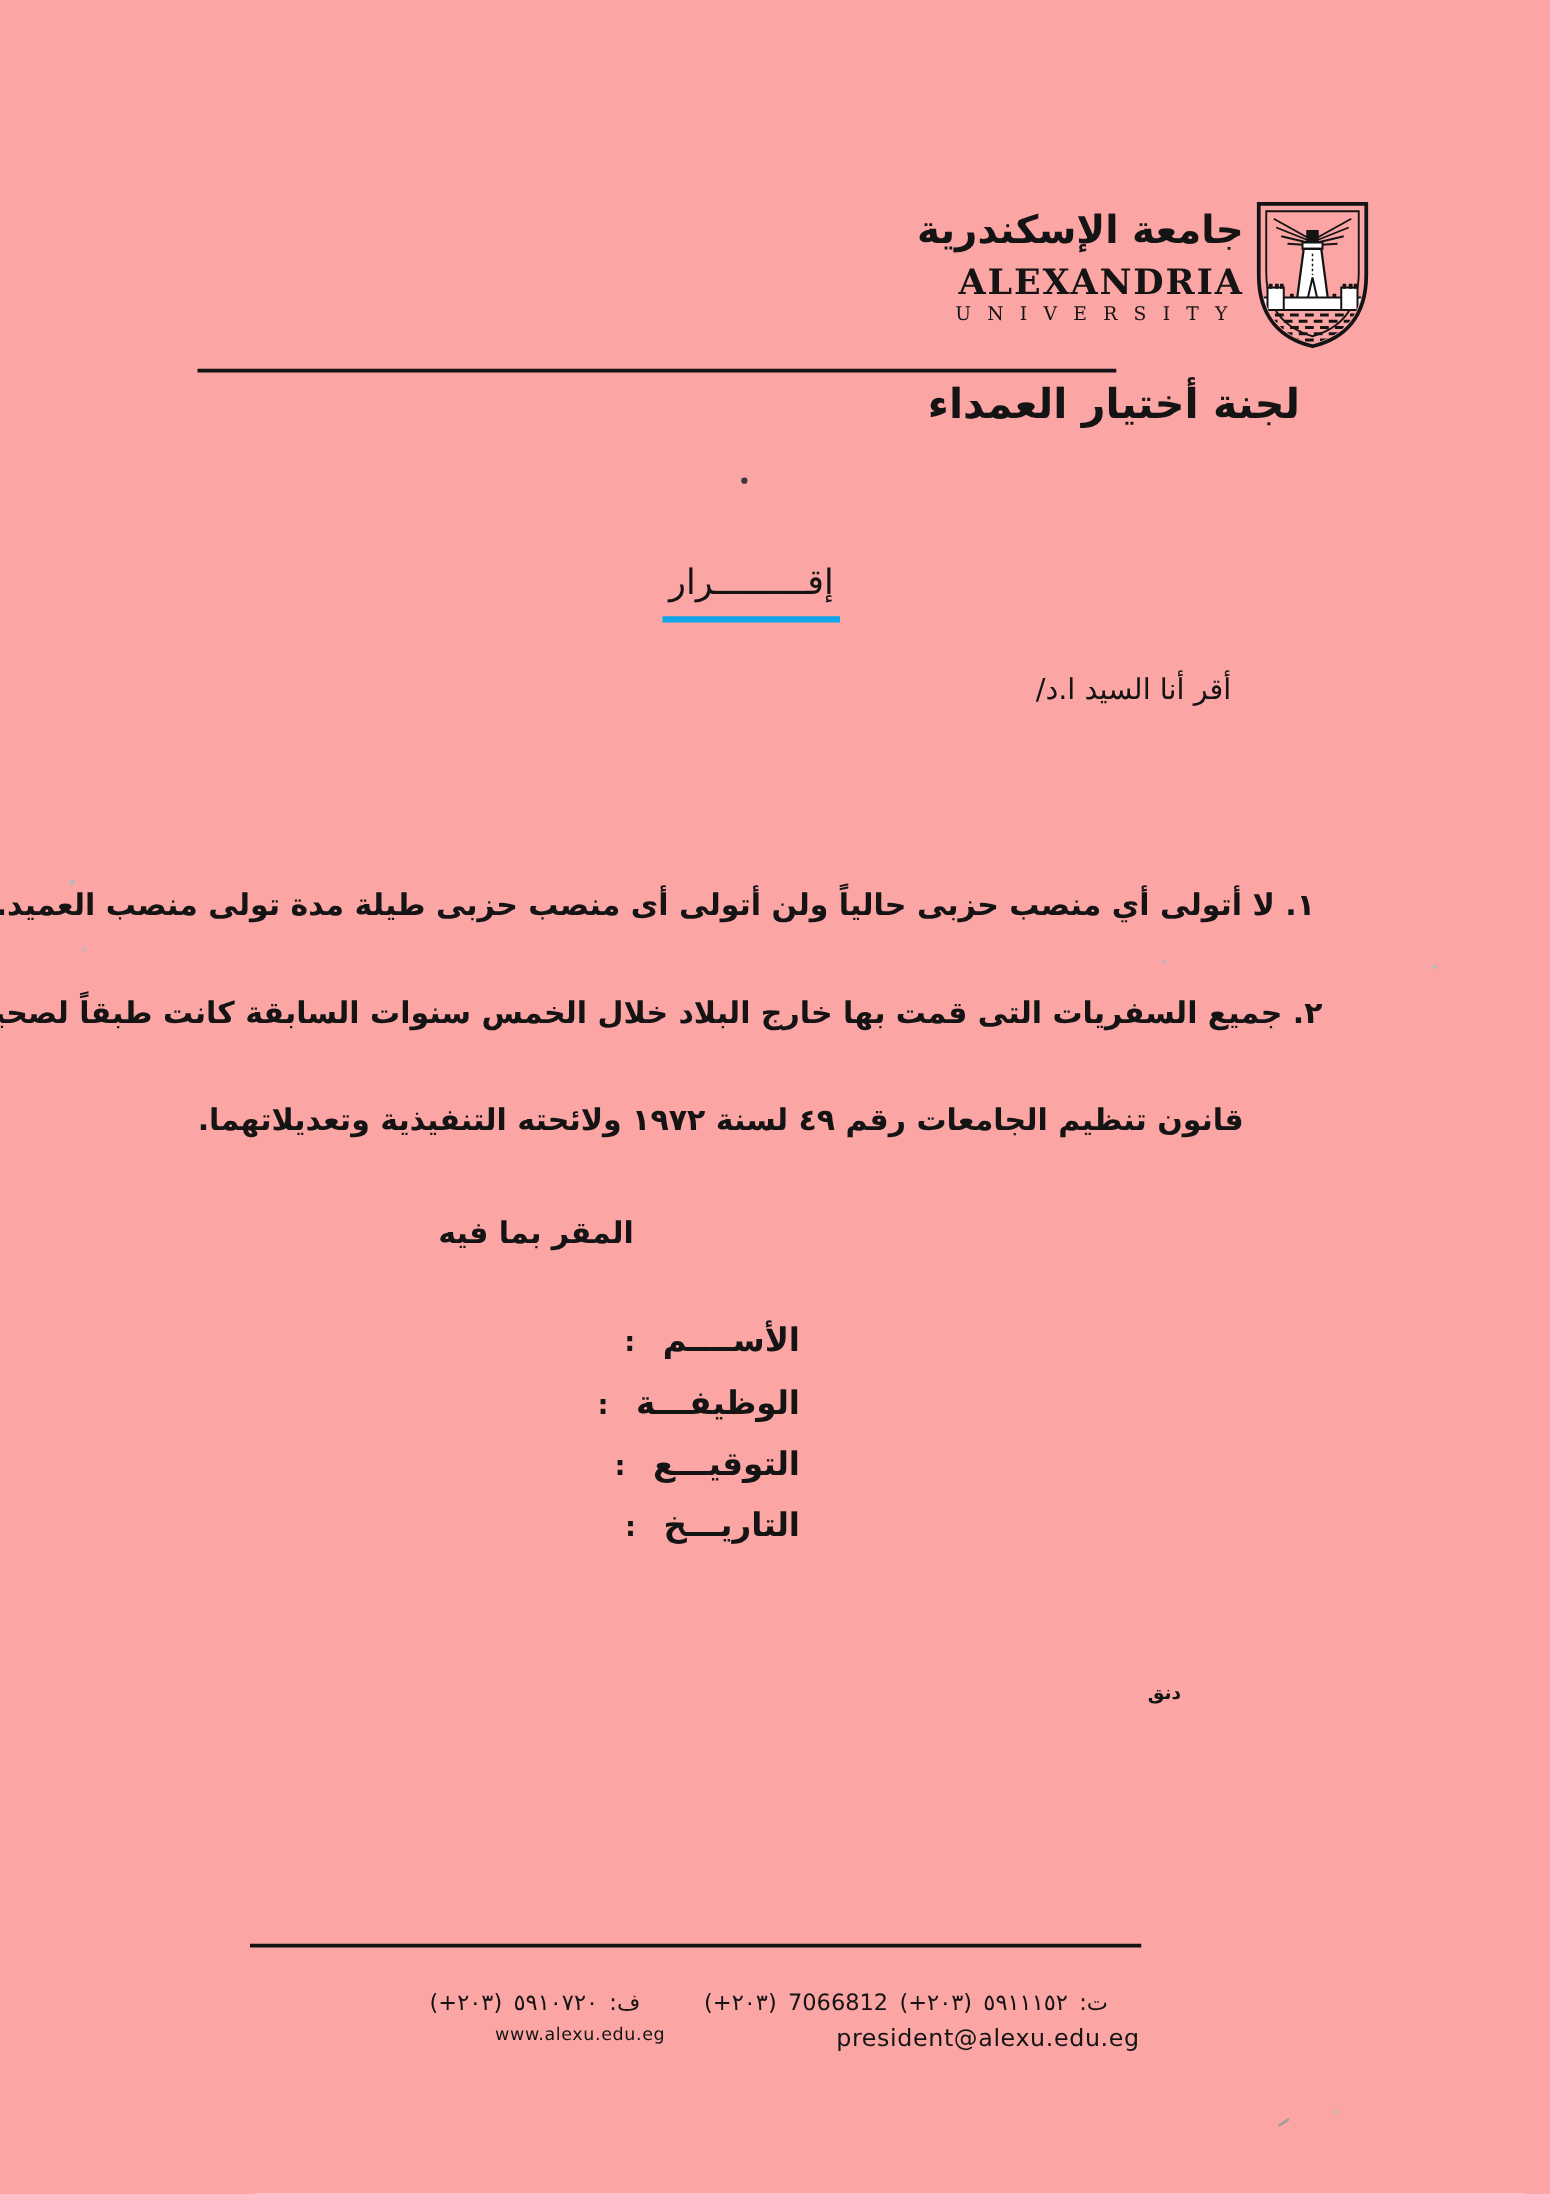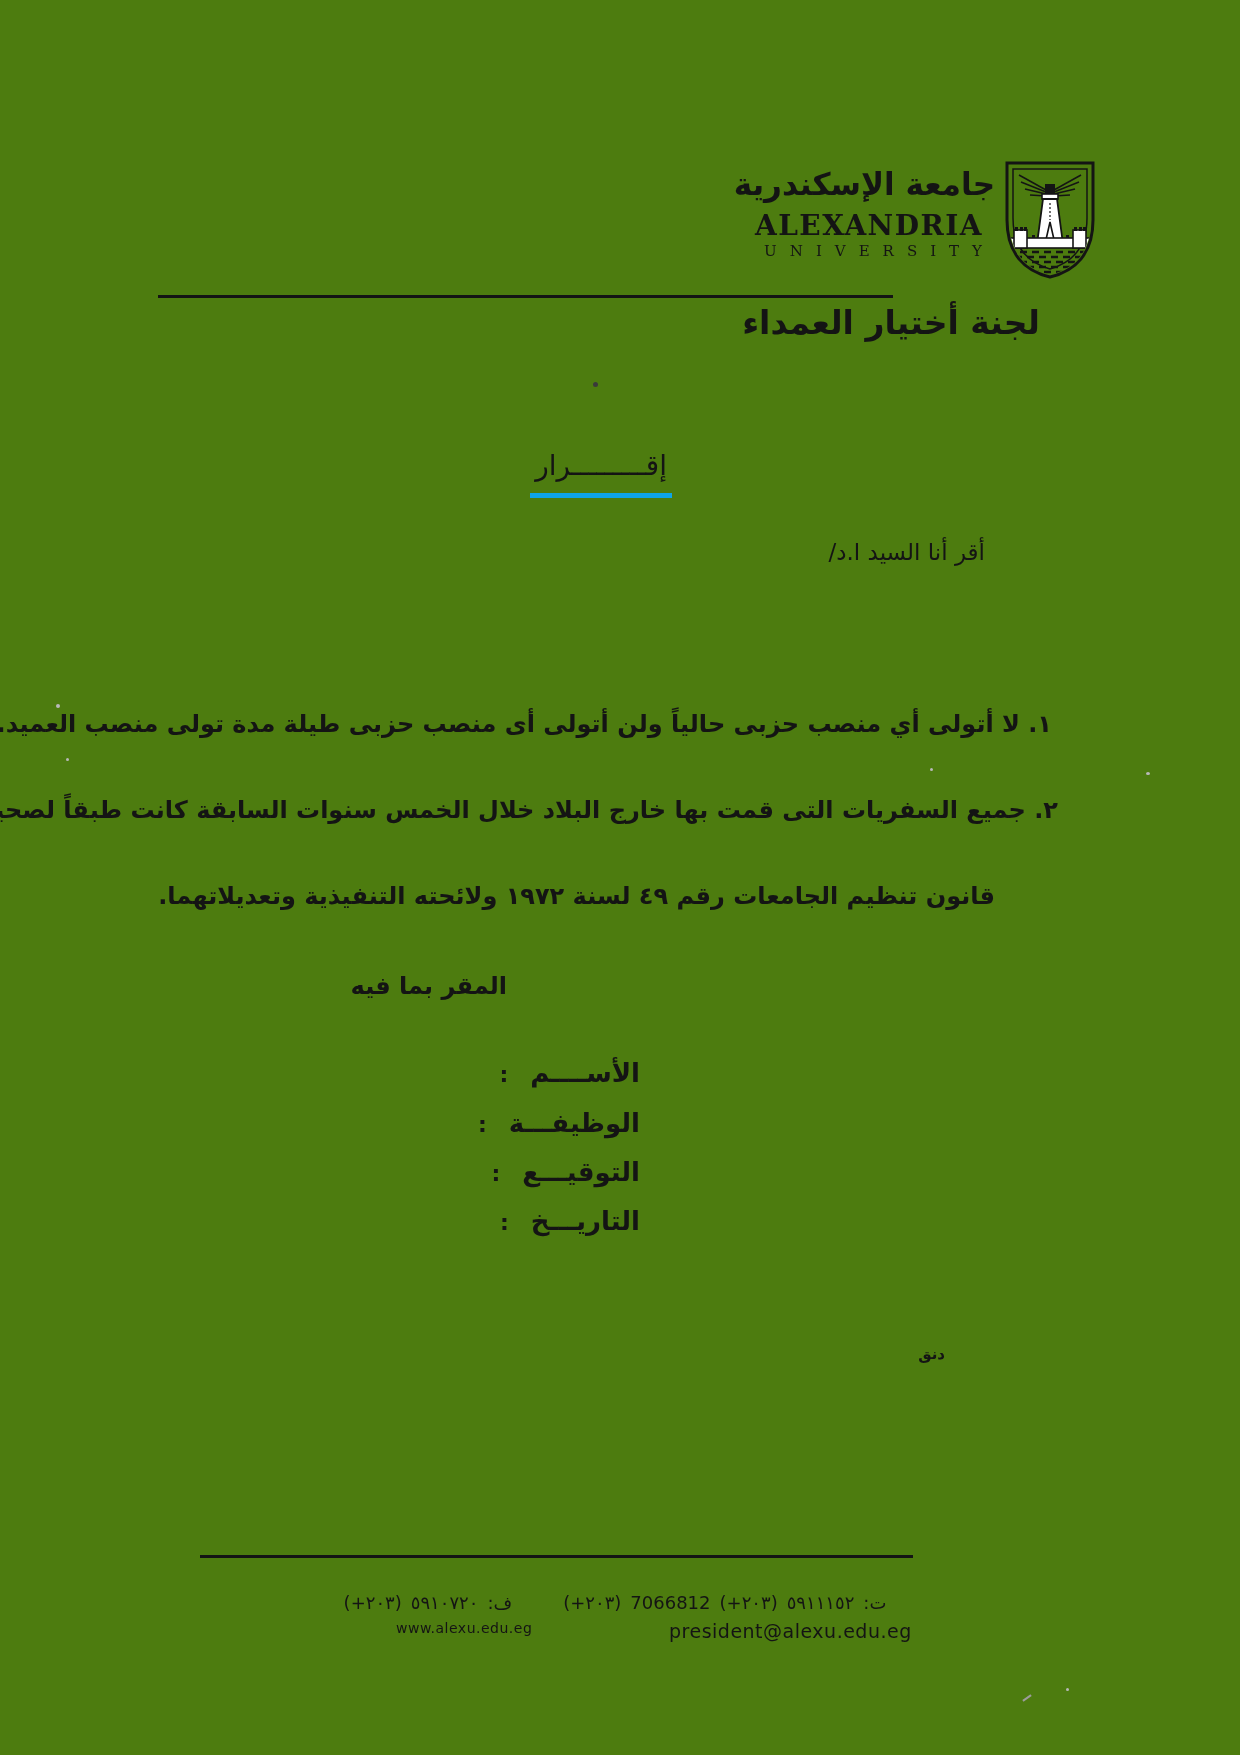--- a/index.html
+++ b/index.html
@@ -1,28 +1,28 @@
 <!DOCTYPE html>
 <html lang="ar"><head>
 <meta charset="utf-8">
 <style>
   * { margin:0; padding:0; box-sizing:border-box; }
   html, body { background:#ffffff; }
   .page {
     position:relative; width:1240px; height:1755px; margin:0 auto;
-    background:#4d7c0f; overflow:hidden; color:#141414;
+    background:#fca5a5; overflow:hidden; color:#141414;
     font-family:"DejaVu Sans", sans-serif;
   }
   .abs { position:absolute; }
   .rtl { direction:rtl; unicode-bidi:embed; }
 
   
   .logo-text { right:245px; top:160px; width:252px; text-align:center; }
   .logo-ar   { font-size:31px; font-weight:bold; line-height:1.55; white-space:nowrap; direction:rtl; }
-  .logo-en   { font-family:"DejaVu Serif", serif; font-weight:bold; font-size:28px; letter-spacing:1.5px; line-height:1.05; margin-top:3px; white-space:nowrap; }
+  .logo-en   { font-family:"DejaVu Serif", serif; font-weight:bold; font-size:28px; letter-spacing:1.5px; line-height:1.05; margin-top:3px; white-space:nowrap;text-align:right; }
   .logo-sub  { font-family:"DejaVu Serif", serif; font-size:15px; letter-spacing:13px; text-indent:7px; margin-top:2px; white-space:nowrap;text-align:right; }
   .emblem    { right:142px; top:158px; width:96px; height:124px; }
   .header-rule { left:158px; top:295px; width:735px; height:3px; background:#141414; }
   .committee { right:200px; top:300px; font-size:33px; font-weight:bold; line-height:1.4; white-space:nowrap; }
 
   
   .doc-title {
     right:568px; top:449px; font-size:28px; font-weight:normal; line-height:1.2;
     border-bottom:5px solid #0ea5e9; padding:0 5px 10px 5px; white-space:nowrap;
   }

